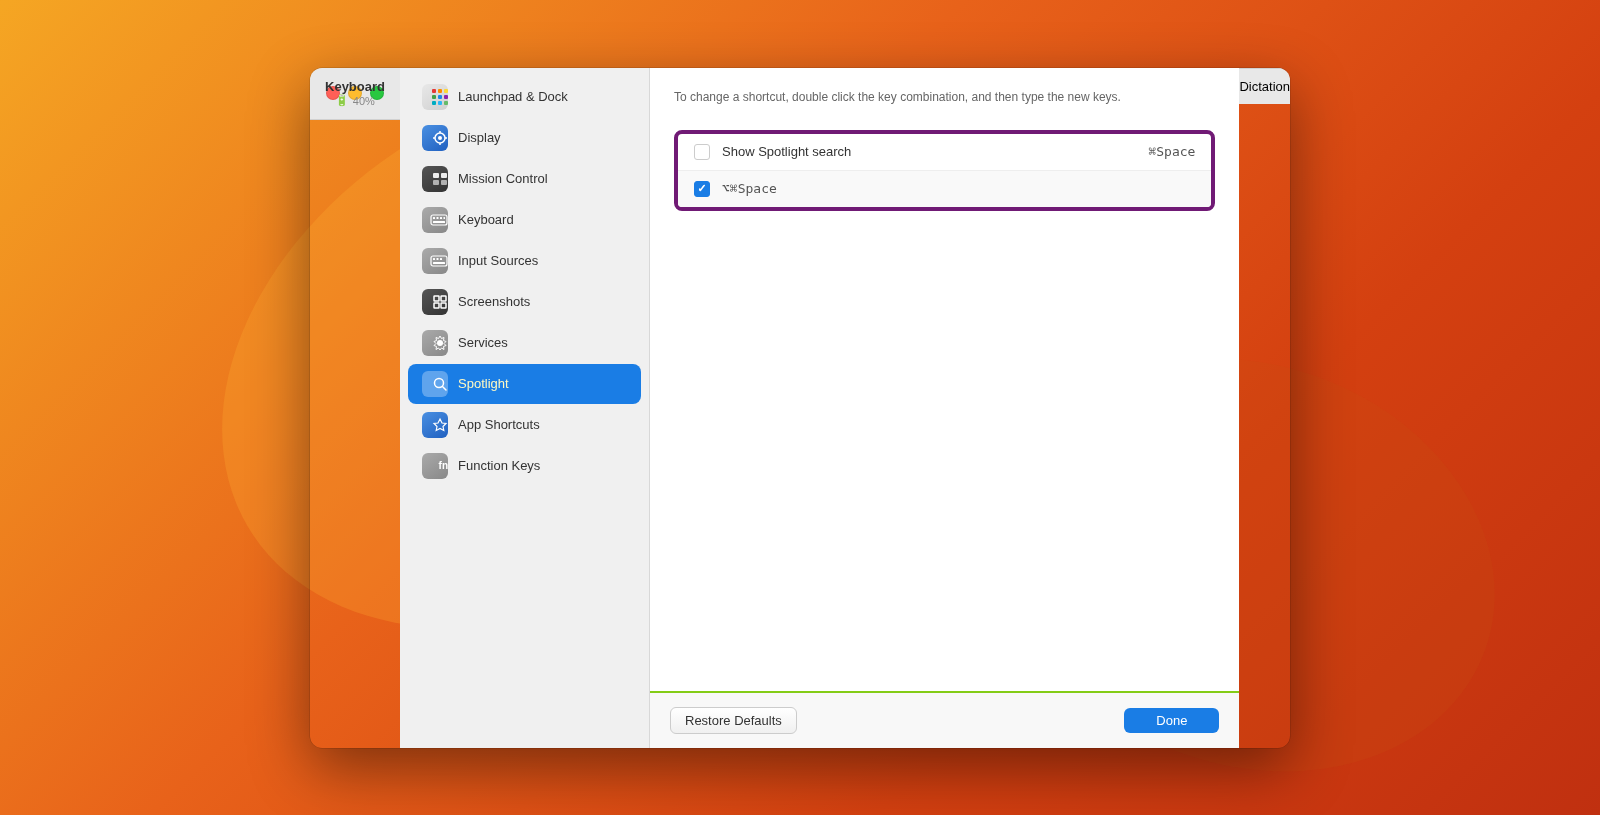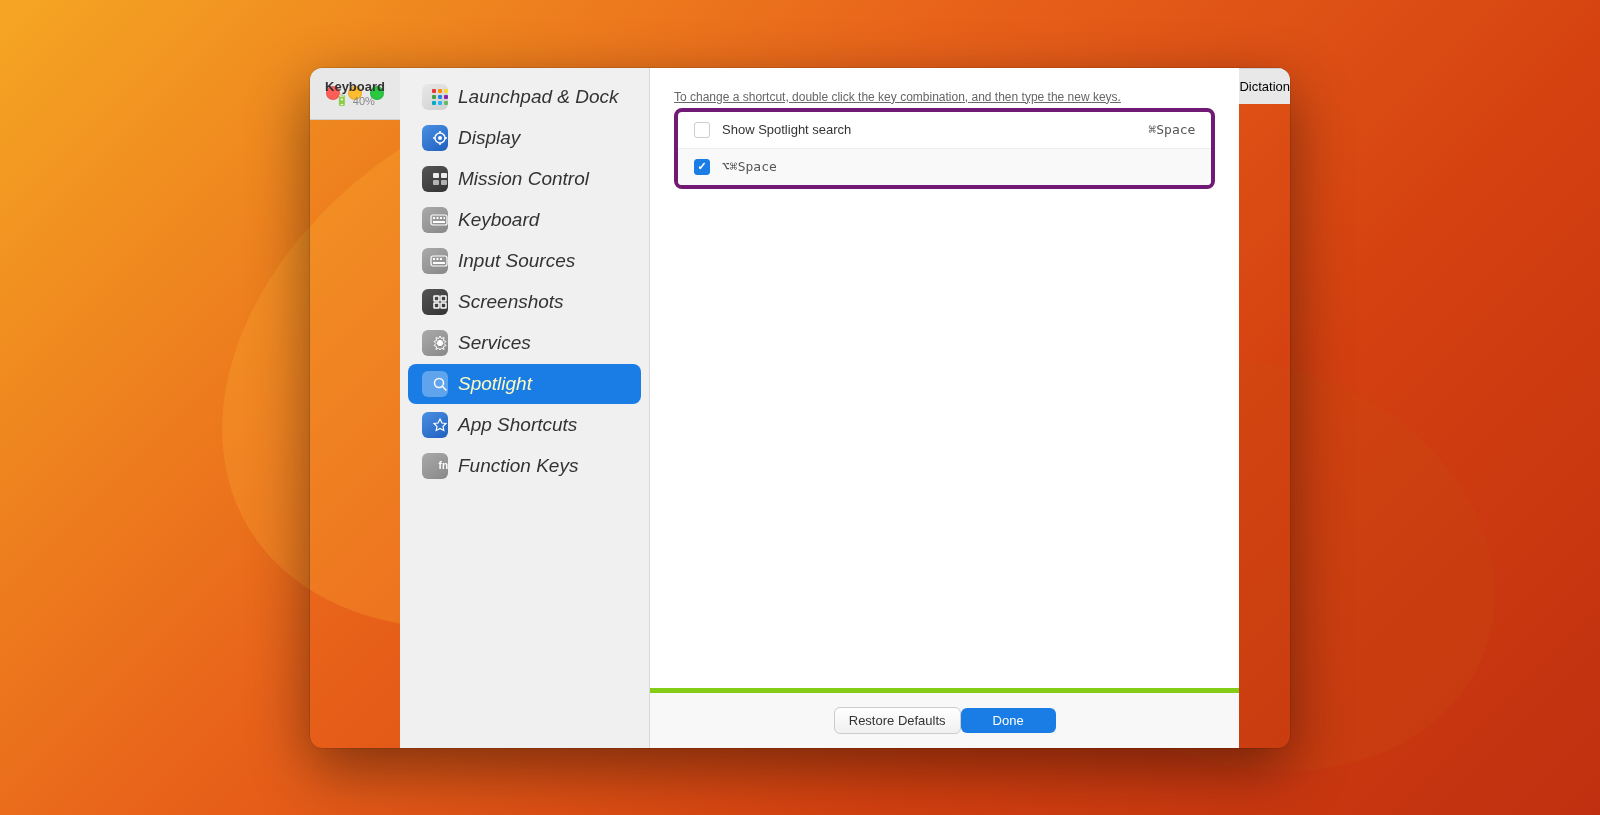--- a/index.html
+++ b/index.html
@@ -142,24 +142,23 @@
       height: 26px;
       display: flex;
       align-items: center;
       justify-content: flex-end;
       flex-shrink: 0;
       font-size: 16px;
       border-radius: 6px;
     }
 
     .sidebar-label {
-      font-size: 19px;
+      font-size: 13px;
       color: #333;
       font-weight: 400;
-      font-style: italic;
     }
 
     
     .icon-launchpad {
       background: linear-gradient(145deg, #e8e8e8, #d0d0d0);
       font-size: 14px;
     }
 
     .icon-display {
       background: linear-gradient(145deg, #4a90e2, #2060c0);
@@ -245,22 +244,21 @@
     .content-inner {
       flex: 1;
       padding: 20px 24px 16px;
       overflow-y: auto;
     }
 
     .hint-text {
       font-size: 12px;
       color: #666;
       line-height: 1.5;
-      margin-bottom: 2px;
-      text-decoration: underline;
+      margin-bottom: 24px;
     }
 
     
     .shortcuts-table {
       border: 4px solid #701a75;
       border-radius: 8px;
       overflow: hidden;
     }
 
     .shortcut-row {
@@ -312,24 +310,24 @@
     .shortcut-keys {
       font-size: 13px;
       color: #555;
       font-family: -apple-system, 'SF Mono', monospace;
     }
 
     
     .bottom-bar {
       padding: 14px 20px;
       background: #f8f8f8;
-      border-top: 5px solid #84cc16;
-      display: flex;
-      align-items: center;
-      justify-content: center;
+      border-top: 2px solid #84cc16;
+      display: flex;
+      align-items: center;
+      justify-content: space-between;
     }
 
     .btn-restore {
       padding: 5px 14px;
       border: 1px solid #ccc;
       border-radius: 6px;
       background: linear-gradient(180deg, #fff 0%, #f0f0f0 100%);
       font-size: 13px;
       color: #333;
       cursor: pointer;

